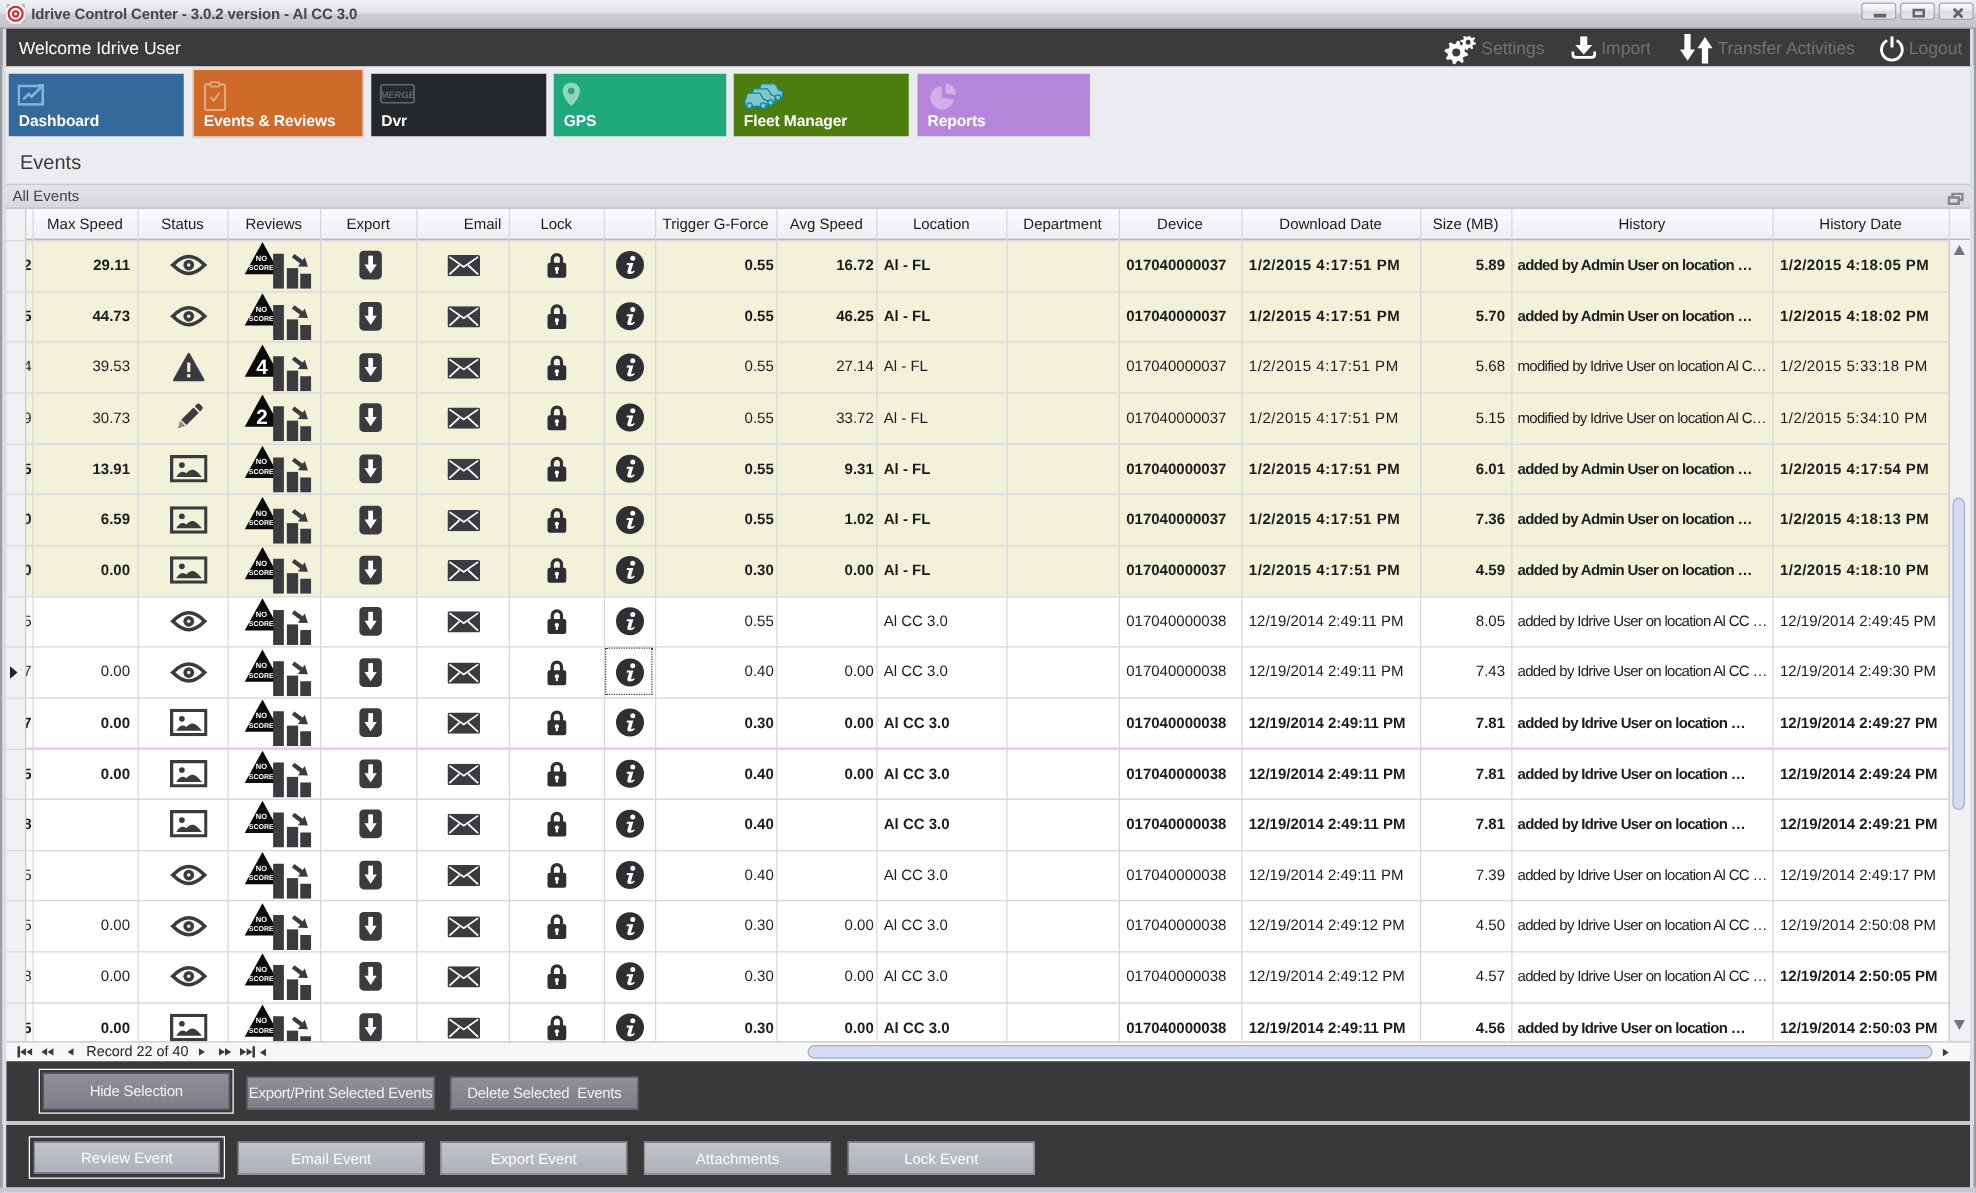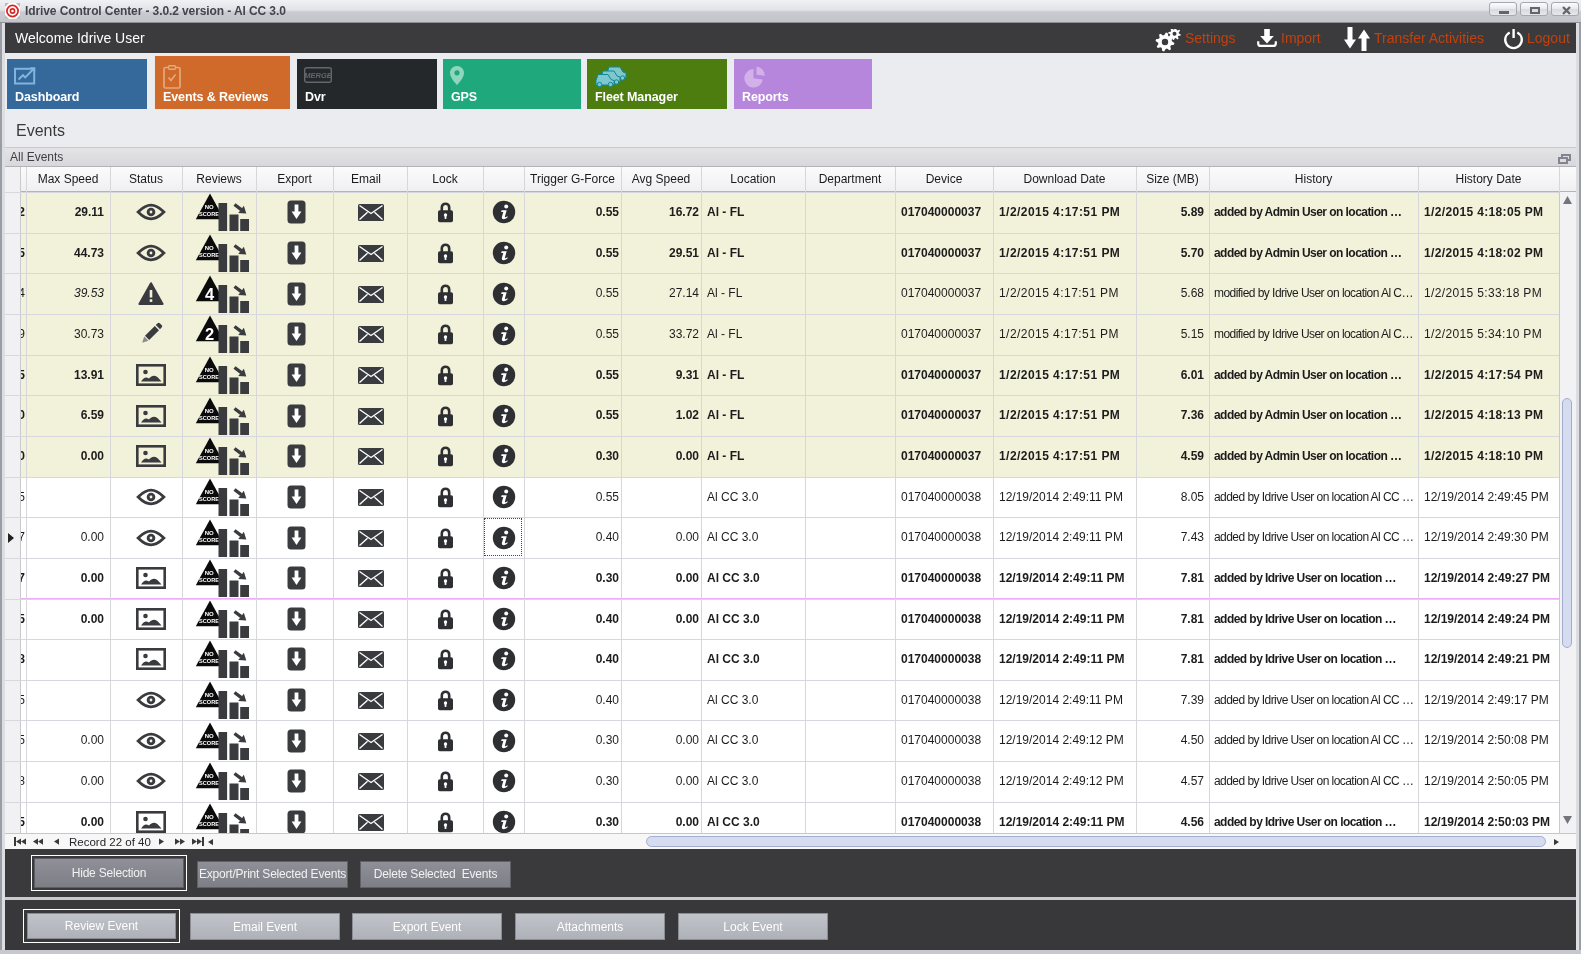--- a/index.html
+++ b/index.html
@@ -2,21 +2,21 @@
 <html><head><meta charset="utf-8"><style>
 
 * { margin:0; padding:0; box-sizing:border-box; }
 body { width:1581px; height:954px; font-family:"Liberation Sans",sans-serif; overflow:hidden; position:relative; background:#ebecf0; }
 .abs { position:absolute; }
 .tb { left:0; top:0; width:1581px; height:23px; background:linear-gradient(#f0f1f4,#e2e3e7 45%,#c9cbd1 55%,#c3c5cb); border-bottom:1px solid #8e9097; }
 .tbtxt { left:25px; top:4px; font-size:12px; font-weight:bold; color:#43444e; letter-spacing:-0.1px; }
 .winbtn { top:2px; width:28px; height:14px; background:linear-gradient(#fbfcfd,#e9ebee 45%,#d7dade 55%,#e6e8eb); border:1px solid #a6a8af; border-radius:3px; }
 .welcome { left:0; top:23px; width:1581px; height:30px; background:#3b3b3d; }
 .wtxt { left:15px; top:30px; font-size:14px; color:#fff; }
-.menutxt { top:30px; font-size:14px; color:#c2410c; }
+.menutxt { top:30px; font-size:14px; color:#737373; }
 .tab { top:59px; height:50px; color:#fff; }
 .tabtxt { position:absolute; left:8px; bottom:5px; font-size:12.5px; font-weight:bold; white-space:nowrap; letter-spacing:-0.1px; }
 .evh { left:16px; top:122px; font-size:16px; color:#3a3a3a; }
 .aebar { left:2px; top:147px; width:1577px; height:20px; background:linear-gradient(#e4e4e7,#d8d8dc); border-top:1px solid #c8c8cd; border-bottom:1px solid #b2b2b8; }
 .grid { left:5px; top:167px; width:1571px; height:666px; background:#f0abfc; overflow:hidden; }
 .hdr { position:absolute; top:0; height:25px; font-size:12px; color:#1a1a1a; text-align:center; line-height:25px; }
 .row { position:absolute; left:0; width:1554px; height:40.65px; }
 .cell { position:absolute; font-size:12px; color:#1c1c1c; line-height:40.65px; white-space:nowrap; }
 .vline { position:absolute; top:0; width:1px; height:666px; background:#d7d7db; }
 .hline { position:absolute; left:0; width:1554px; height:1px; background:#d6d7df; }
@@ -216,21 +216,21 @@
 <rect x="4" y="1" width="8" height="5" fill="none" stroke="#83858f" stroke-width="2"></rect>
 <rect x="1" y="4" width="8" height="5" fill="#dcdce0" stroke="#83858f" stroke-width="2"></rect>
 </svg>
   </div>
 <div class="abs grid">
 <div style="position:absolute;left:0;top:0;width:1571px;height:25px;background:linear-gradient(#fbfbfc,#efeff2);border-bottom:1px solid #b3b3ba"></div>
 <div class="hdr" style="left:21px;width:84px">Max Speed</div>
 <div class="hdr" style="left:105px;width:72px">Status</div>
 <div class="hdr" style="left:177px;width:74px">Reviews</div>
 <div class="hdr" style="left:251px;width:77px">Export</div>
-<div class="hdr" style="left:324px;width:74px">Email</div>
+<div class="hdr" style="left:344px;width:74px">Email</div>
 <div class="hdr" style="left:402px;width:76px">Lock</div>
 <div class="hdr" style="left:519px;width:97px">Trigger G-Force</div>
 <div class="hdr" style="left:616px;width:80px">Avg Speed</div>
 <div class="hdr" style="left:696px;width:104px">Location</div>
 <div class="hdr" style="left:800px;width:90px">Department</div>
 <div class="hdr" style="left:890px;width:98px">Device</div>
 <div class="hdr" style="left:988px;width:143px">Download Date</div>
 <div class="hdr" style="left:1131px;width:73px">Size (MB)</div>
 <div class="hdr" style="left:1204px;width:209px">History</div>
 <div class="hdr" style="left:1413px;width:141px">History Date</div>
@@ -326,29 +326,29 @@
 <svg class="icw" style="left:353px;top:78px" width="26" height="17">
       <use href="#mail"></use>
     </svg>
 <svg class="icw" style="left:432px;top:75px" width="17" height="22">
       <use href="#lock"></use>
     </svg>
 <svg class="icw" style="left:487px;top:74px" width="24" height="24">
       <use href="#info"></use>
     </svg>
 <div class="cell" style="left:525px;top:65.7px;width:89px;text-align:right;font-weight:bold;overflow:hidden;">0.55</div>
-<div class="cell" style="left:622px;top:65.7px;width:72px;text-align:right;font-weight:bold;overflow:hidden;">29.51</div>
+<div class="cell" style="left:622px;top:65.7px;width:72px;text-align:right;font-weight:bold;overflow:hidden;">46.25</div>
 <div class="cell" style="left:702px;top:65.7px;width:92px;text-align:left;font-weight:bold;overflow:hidden;">Al - FL</div>
 <div class="cell" style="left:896px;top:65.7px;width:86px;text-align:left;font-weight:bold;overflow:hidden;">017040000037</div>
 <div class="cell" style="left:994px;top:65.7px;width:131px;text-align:left;font-weight:bold;overflow:hidden;letter-spacing:0.45px;">1/2/2015 4:17:51 PM</div>
 <div class="cell" style="left:1137px;top:65.7px;width:62px;text-align:right;font-weight:bold;overflow:hidden;">5.70</div>
 <div class="cell" style="left:1209px;top:65.7px;width:203px;text-align:left;font-weight:bold;overflow:hidden;letter-spacing:-0.55px;">added by Admin User on location …</div>
 <div class="cell" style="left:1419px;top:65.7px;width:129px;text-align:left;font-weight:bold;overflow:hidden;letter-spacing:0.35px;">1/2/2015 4:18:02 PM</div>
 <div class="cell" style="left:16px;top:106.3px;width:4px;overflow:hidden;direction:rtl;font-weight:normal">4</div>
-<div class="cell" style="left:27px;top:106.3px;width:72px;text-align:right;font-weight:normal;overflow:hidden;font-style:italic;">39.53</div>
+<div class="cell" style="left:27px;top:106.3px;width:72px;text-align:right;font-weight:normal;overflow:hidden;">39.53</div>
 <svg class="icw" style="left:133px;top:115px" width="26" height="24">
       <use href="#warn"></use>
     </svg>
 <svg class="icw" style="left:190px;top:108px" width="54" height="38">
       <use href="#rev4"></use>
     </svg>
 <svg class="icw" style="left:282px;top:115px" width="19" height="24">
       <use href="#exp"></use>
     </svg>
 <svg class="icw" style="left:353px;top:119px" width="26" height="17">
@@ -694,21 +694,21 @@
 <svg class="icw" style="left:487px;top:602px" width="24" height="24">
       <use href="#info"></use>
     </svg>
 <div class="cell" style="left:525px;top:594.1px;width:89px;text-align:right;font-weight:normal;overflow:hidden;">0.30</div>
 <div class="cell" style="left:622px;top:594.1px;width:72px;text-align:right;font-weight:normal;overflow:hidden;">0.00</div>
 <div class="cell" style="left:702px;top:594.1px;width:92px;text-align:left;font-weight:normal;overflow:hidden;">Al CC 3.0</div>
 <div class="cell" style="left:896px;top:594.1px;width:86px;text-align:left;font-weight:normal;overflow:hidden;">017040000038</div>
 <div class="cell" style="left:994px;top:594.1px;width:131px;text-align:left;font-weight:normal;overflow:hidden;">12/19/2014 2:49:12 PM</div>
 <div class="cell" style="left:1137px;top:594.1px;width:62px;text-align:right;font-weight:normal;overflow:hidden;">4.57</div>
 <div class="cell" style="left:1209px;top:594.1px;width:203px;text-align:left;font-weight:normal;overflow:hidden;letter-spacing:-0.55px;">added by Idrive User on location Al CC …</div>
-<div class="cell" style="left:1419px;top:594.1px;width:129px;text-align:left;font-weight:normal;overflow:hidden;">12/19/2014 2:50:05 PM</div>
+<div class="cell" style="left:1419px;top:594.1px;width:129px;text-align:left;font-weight:bold;overflow:hidden;">12/19/2014 2:50:05 PM</div>
 <div class="cell" style="left:16px;top:634.8px;width:4px;overflow:hidden;direction:rtl;font-weight:bold">5</div>
 <div class="cell" style="left:27px;top:634.8px;width:72px;text-align:right;font-weight:bold;overflow:hidden;">0.00</div>
 <svg class="icw" style="left:131px;top:644px" width="30" height="22">
       <use href="#img"></use>
     </svg>
 <svg class="icw" style="left:190px;top:636px" width="54" height="38">
       <use href="#revNS"></use>
     </svg>
 <svg class="icw" style="left:282px;top:643px" width="19" height="24">
       <use href="#exp"></use>

